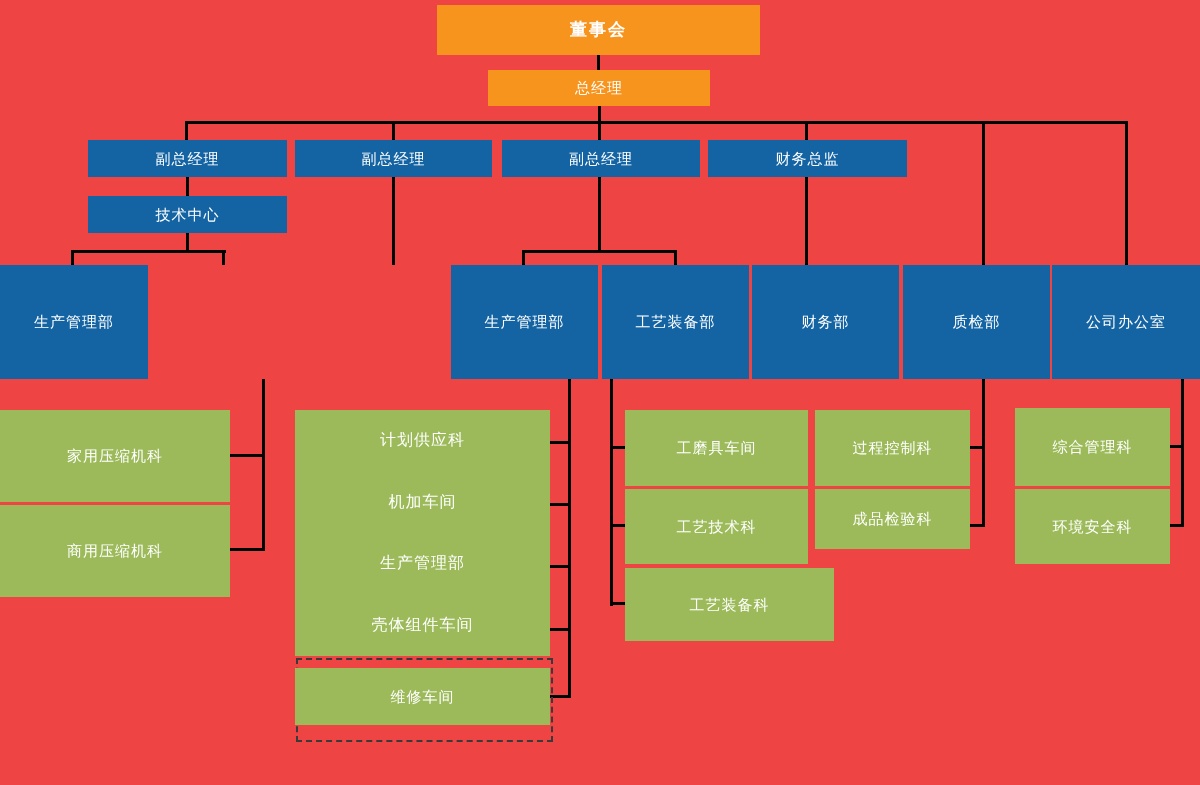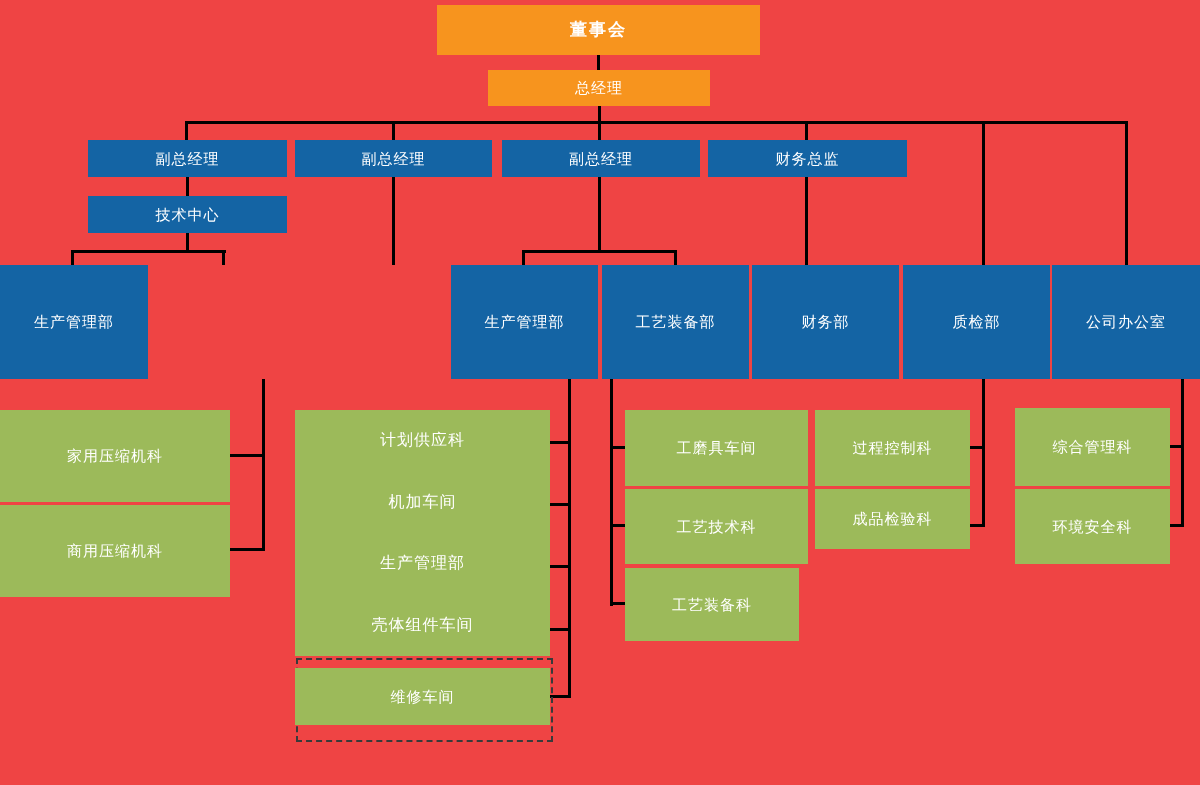--- a/index.html
+++ b/index.html
@@ -99,21 +99,21 @@
     <div class="cell">机加车间</div>
     <div class="cell">生产管理部</div>
     <div class="cell">壳体组件车间</div>
   </div>
 
   <div class="sel-rect" style="left:296px;top:658px;width:257px;height:84px"></div>
   <div class="box green" style="left:295px;top:668px;width:255px;height:57px">维修车间</div>
 
   <div class="box green" style="left:625px;top:410px;width:183px;height:76px">工磨具车间</div>
   <div class="box green" style="left:625px;top:489px;width:183px;height:75px">工艺技术科</div>
-  <div class="box green" style="left:625px;top:568px;width:174px;height:73px">工艺装备科</div>
+  <div class="box green" style="left:625px;top:568px;width:209px;height:73px">工艺装备科</div>
 
   <div class="box green" style="left:815px;top:410px;width:155px;height:76px">过程控制科</div>
   <div class="box green" style="left:815px;top:489px;width:155px;height:60px">成品检验科</div>
 
   <div class="box green" style="left:1015px;top:408px;width:155px;height:78px">综合管理科</div>
   <div class="box green" style="left:1015px;top:489px;width:155px;height:75px">环境安全科</div>
 
 </div>
 
 </body></html>

